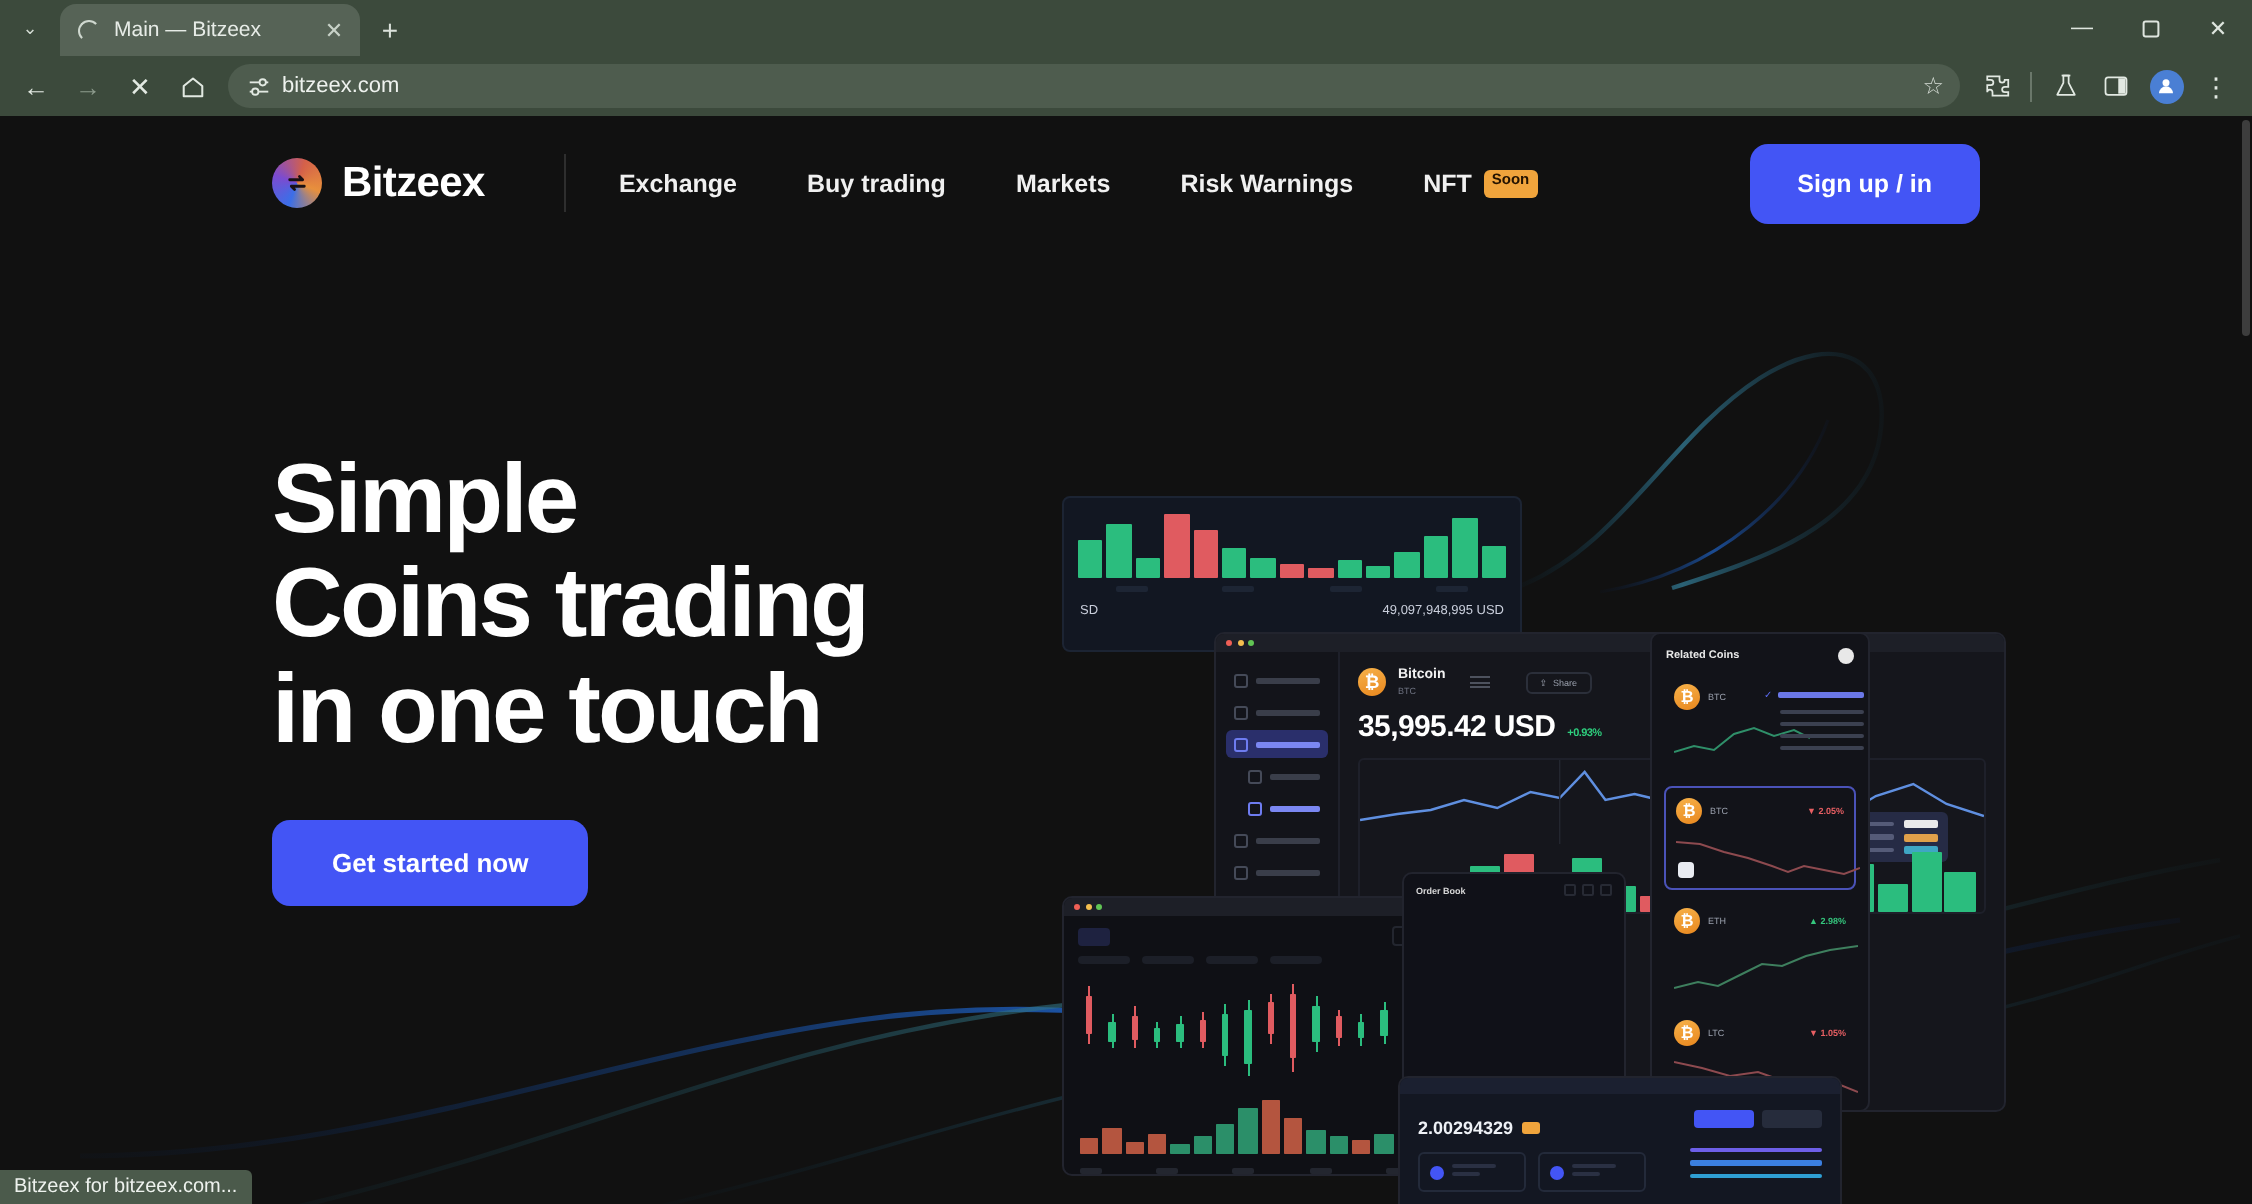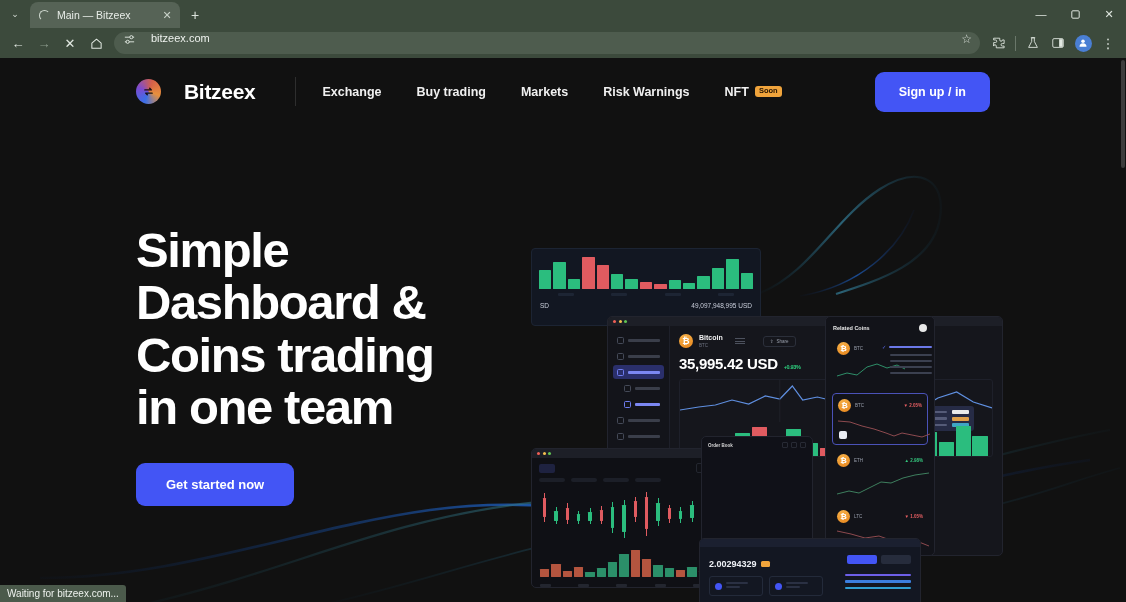--- a/index.html
+++ b/index.html
@@ -39,49 +39,49 @@
     align-items: center; justify-content: center; margin: 0 0 2px 4px; }
   .wincontrols { position: absolute; right: 0; top: 0; height: 28px; display: flex; }
   .wc { width: 34px; height: 28px; display: flex; align-items: center; justify-content: center;
         color: #dfe6df; font-size: 11px; }
   .toolbar { height: 30px; background: #3c4a3c; display: flex; align-items: center; padding: 0 6px; gap: 2px; }
   .tb-icon { width: 24px; height: 24px; display: flex; align-items: center; justify-content: center;
              color: #e2e9e2; font-size: 13px; border-radius: 50%; flex: none; }
   .tb-icon.dim { color: #8c9a8c; }
   .omnibox {
     flex: 1; height: 22px; background: #4e5c4e; border-radius: 11px; display: flex;
-    align-items: flex-start; padding: 0 8px; gap: 14px; margin: 0 4px;
+    align-items: center; padding: 0 8px; gap: 4px; margin: 0 4px;
   }
   .omni-site { width: 15px; height: 15px; flex: none; display: flex; align-items: center; justify-content: center; }
   .omni-url { font-size: 11px; color: #eef2ee; flex: 1; white-space: nowrap; overflow: hidden; }
   .omni-star { color: #d6ddd6; font-size: 12px; }
   .tb-right { display: flex; align-items: center; gap: 1px; }
   .tb-divider { width: 1px; height: 15px; background: #6a776a; margin: 0 4px; }
   .avatar-btn { width: 17px; height: 17px; border-radius: 50%; background: #4a7fd4;
                 display: flex; align-items: center; justify-content: center; color: #fff; font-size: 9px; }
   
   .page { flex: 1; background: #111111; position: relative; overflow: hidden; }
   .bg-curves { position: absolute; inset: 0; pointer-events: none; }
   
   .site-header {
     height: 67px; display: flex; align-items: center; padding: 0 136px;
     position: relative; z-index: 5;
   }
-  .brand { display: flex; align-items: center; gap: 23px; }
+  .brand { display: flex; align-items: center; gap: 10px; }
   .brand-mark {
     width: 25px; height: 25px; border-radius: 50%;
     background: conic-gradient(from 200deg, #3b6fe8, #7c4bd0, #d4604a, #e8903c, #3b6fe8);
     display: flex; align-items: center; justify-content: center; flex: none;
   }
   .brand-mark svg { width: 13px; height: 13px; }
   .brand-name { font-size: 21px; font-weight: bold; color: #ffffff; letter-spacing: -0.3px; }
   .hdr-sep { width: 1px; height: 29px; background: #2e2e2e; margin: 0 26px 0 40px; }
   .nav { display: flex; align-items: center; gap: 35px; }
   .nav-link { font-size: 12.5px; font-weight: bold; color: #f0f0f0; white-space: nowrap;
-              display: flex; align-items: center; gap: 6px; }
+              display: flex; gap: 6px; }
   .badge-soon {
     background: #f0a43c; color: #241300; font-size: 7.5px; font-weight: bold;
     padding: 1.5px 4px; border-radius: 3px; line-height: 1.1;
   }
   .signup-btn {
     margin-left: auto; background: #4355f5; color: #ffffff; font-size: 12.5px; font-weight: bold;
     padding: 13px 24px; border-radius: 9px; border: none; white-space: nowrap;
   }
   
   .hero { position: relative; z-index: 4; padding: 0 136px; display: flex; }
@@ -357,23 +357,22 @@
           <span class="badge-soon">Soon</span>
         </div>
       </div>
       <button class="signup-btn">Sign up / in</button>
     </div>
 
     <div class="hero">
       <div class="hero-left">
         <h1 class="hero-title">
           <div>Simple</div>
-          <div>Dashboard &amp;</div>
           <div>Coins trading</div>
-          <div>in one team</div>
+          <div>in one touch</div>
         </h1>
         <button class="cta-btn">Get started now</button>
       </div>
     </div>
 
     <div class="mock">
 
       <div class="win win-main">
         <div class="win-bar">
           <div class="dot" style="background:#ef5f56"></div>
@@ -781,16 +780,16 @@
         <path d="M18 22 C 100 52, 128 126, 222 134 C 280 139, 305 124, 330 112" fill="none" stroke="#3b6fd8" stroke-width="1.4" opacity="0.8"></path>
         <path d="M28 34 C 112 64, 138 140, 236 148 C 290 152, 312 140, 330 130" fill="none" stroke="#2f7f8a" stroke-width="1.2" opacity="0.6"></path>
       </svg>
     </div>
 
     <div class="scrollbar">
       <div class="scroll-thumb"></div>
     </div>
 
     <div class="statusbar">
-      <span>Waiting for bitzeex.com...</span>
+      <span>Bitzeex for bitzeex.com...</span>
     </div>
   </div>
 </div>
 
 </body></html>

